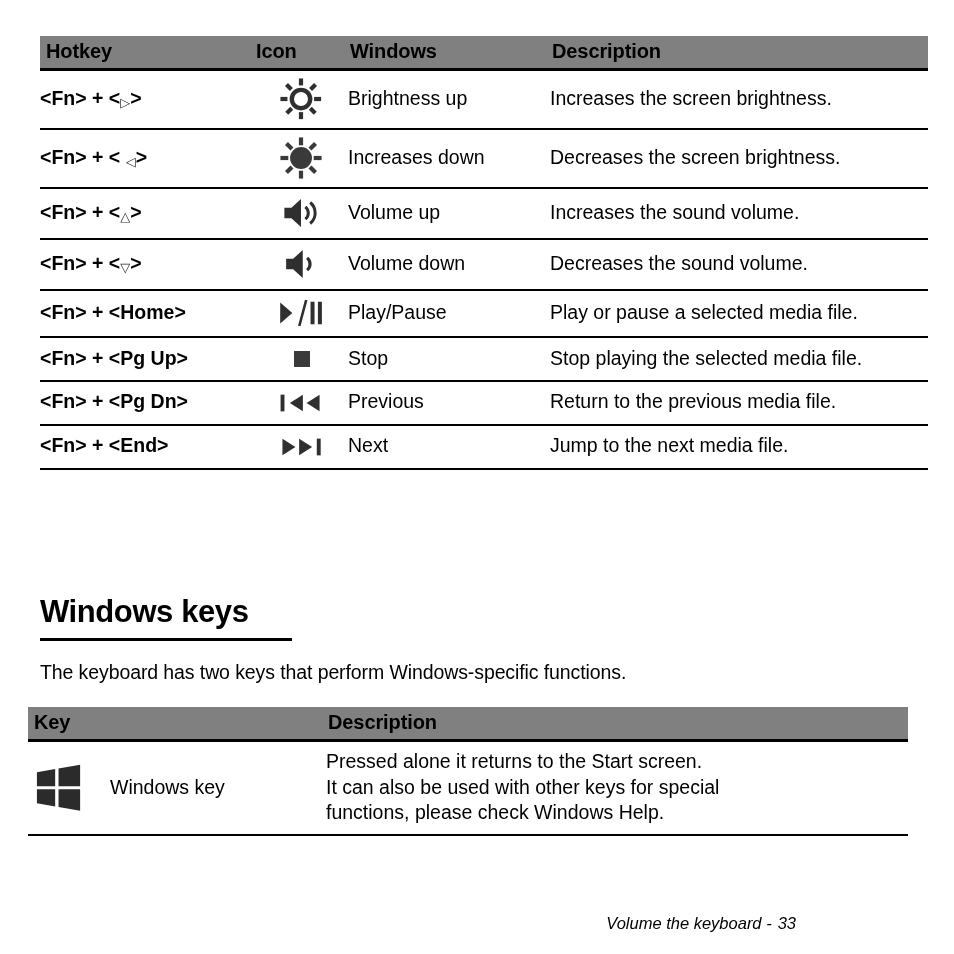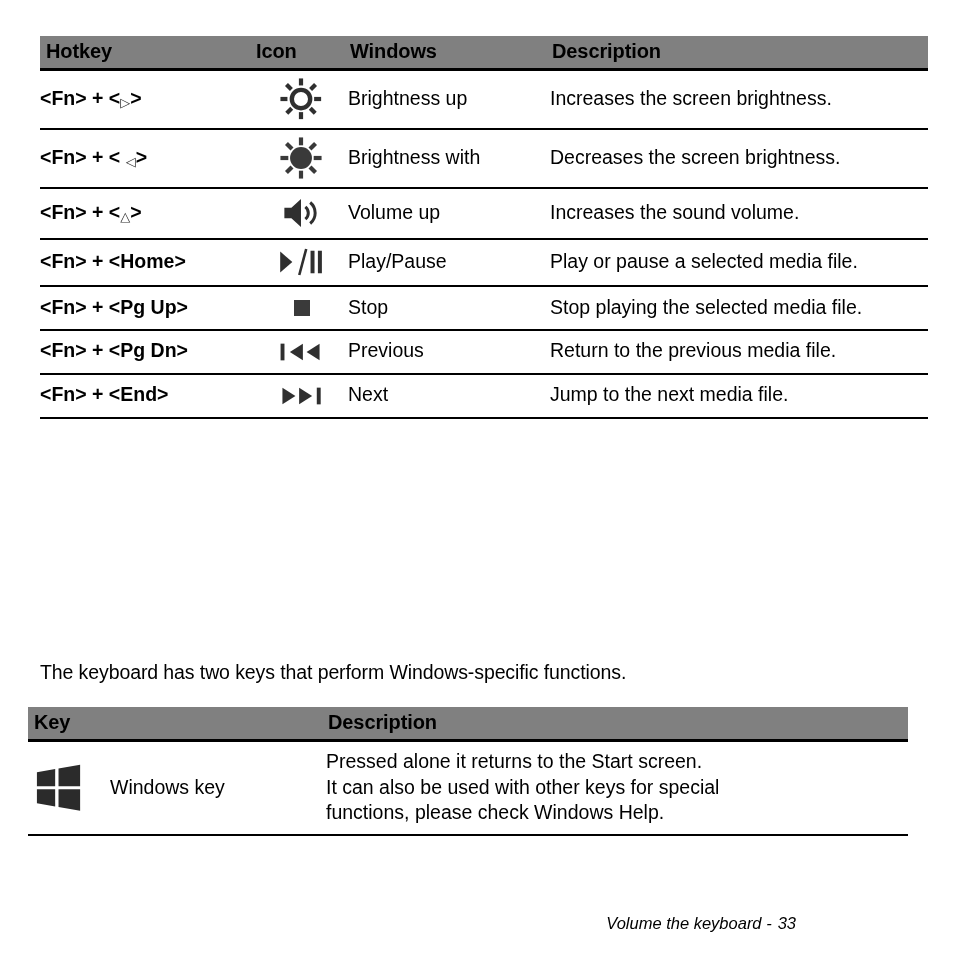--- a/index.html
+++ b/index.html
@@ -207,39 +207,52 @@
                 <rect x="0.5" y="21.6" width="9" height="4.8"></rect>
                 <rect x="38.5" y="21.6" width="9" height="4.8"></rect>
                 <rect x="21.6" y="0.5" width="4.8" height="9" transform="rotate(45 24 24)"></rect>
                 <rect x="21.6" y="38.5" width="4.8" height="9" transform="rotate(45 24 24)"></rect>
                 <rect x="0.5" y="21.6" width="9" height="4.8" transform="rotate(45 24 24)"></rect>
                 <rect x="38.5" y="21.6" width="9" height="4.8" transform="rotate(45 24 24)"></rect>
               </g>
             </svg>
           </span>
         </td>
-        <td class="cell-func">Brightness with</td>
+        <td class="cell-func">Increases down</td>
         <td class="cell-desc">Decreases the screen brightness.</td>
       </tr>
 
       <tr>
         <td class="cell-hotkey"><span class="fn-plus">&lt;Fn&gt; + &lt;</span><span class="keyarrow">△</span><span class="fn-plus">&gt;</span></td>
         <td class="cell-icon">
           <span class="icon-box">
             <svg width="42" height="34" viewBox="0 0 48 38" aria-hidden="true">
               <path d="M5 13 H13 L24 3 V35 L13 25 H5 Z" fill="#2f2f2f"></path>
               <path d="M29 12 A9 9 0 0 1 29 26" fill="none" stroke="#2f2f2f" stroke-width="3.4"></path>
               <path d="M34.5 7 A15.5 15.5 0 0 1 34.5 31" fill="none" stroke="#2f2f2f" stroke-width="3.4"></path>
             </svg>
           </span>
         </td>
         <td class="cell-func">Volume up</td>
         <td class="cell-desc">Increases the sound volume.</td>
       </tr>
 
+      <tr>
+        <td class="cell-hotkey"><span class="fn-plus">&lt;Fn&gt; + &lt;</span><span class="keyarrow">▽</span><span class="fn-plus">&gt;</span></td>
+        <td class="cell-icon">
+          <span class="icon-box">
+            <svg width="42" height="34" viewBox="0 0 48 38" aria-hidden="true">
+              <path d="M7 13 H15 L26 3 V35 L15 25 H7 Z" fill="#2f2f2f"></path>
+              <path d="M31 12 A9 9 0 0 1 31 26" fill="none" stroke="#2f2f2f" stroke-width="3.6"></path>
+            </svg>
+          </span>
+        </td>
+        <td class="cell-func">Volume down</td>
+        <td class="cell-desc">Decreases the sound volume.</td>
+      </tr>
 
       <tr>
         <td class="cell-hotkey">&lt;Fn&gt; + &lt;Home&gt;</td>
         <td class="cell-icon">
           <span class="icon-box">
             <svg width="52" height="30" viewBox="0 0 60 34" aria-hidden="true">
               <path d="M6 5 L20 17 L6 29 Z" fill="#2f2f2f"></path>
               <path d="M28 32 L36 2" stroke="#2f2f2f" stroke-width="3"></path>
               <rect x="41" y="4" width="4.6" height="26" fill="#2f2f2f"></rect>
               <rect x="49.5" y="4" width="4.6" height="26" fill="#2f2f2f"></rect>
@@ -289,20 +302,24 @@
             </svg>
           </span>
         </td>
         <td class="cell-func">Next</td>
         <td class="cell-desc">Jump to the next media file.</td>
       </tr>
 
     </tbody>
   </table>
 
+  <div id="win-heading">
+    <span>Windows keys</span>
+    <span class="rule"></span>
+  </div>
 
   <div id="win-intro">The keyboard has two keys that perform Windows-specific functions.</div>
 
   <table class="doc-table" id="winkey-table">
     <thead>
       <tr>
         <th class="c-key">Key</th>
         <th class="c-kdesc">Description</th>
       </tr>
     </thead>

